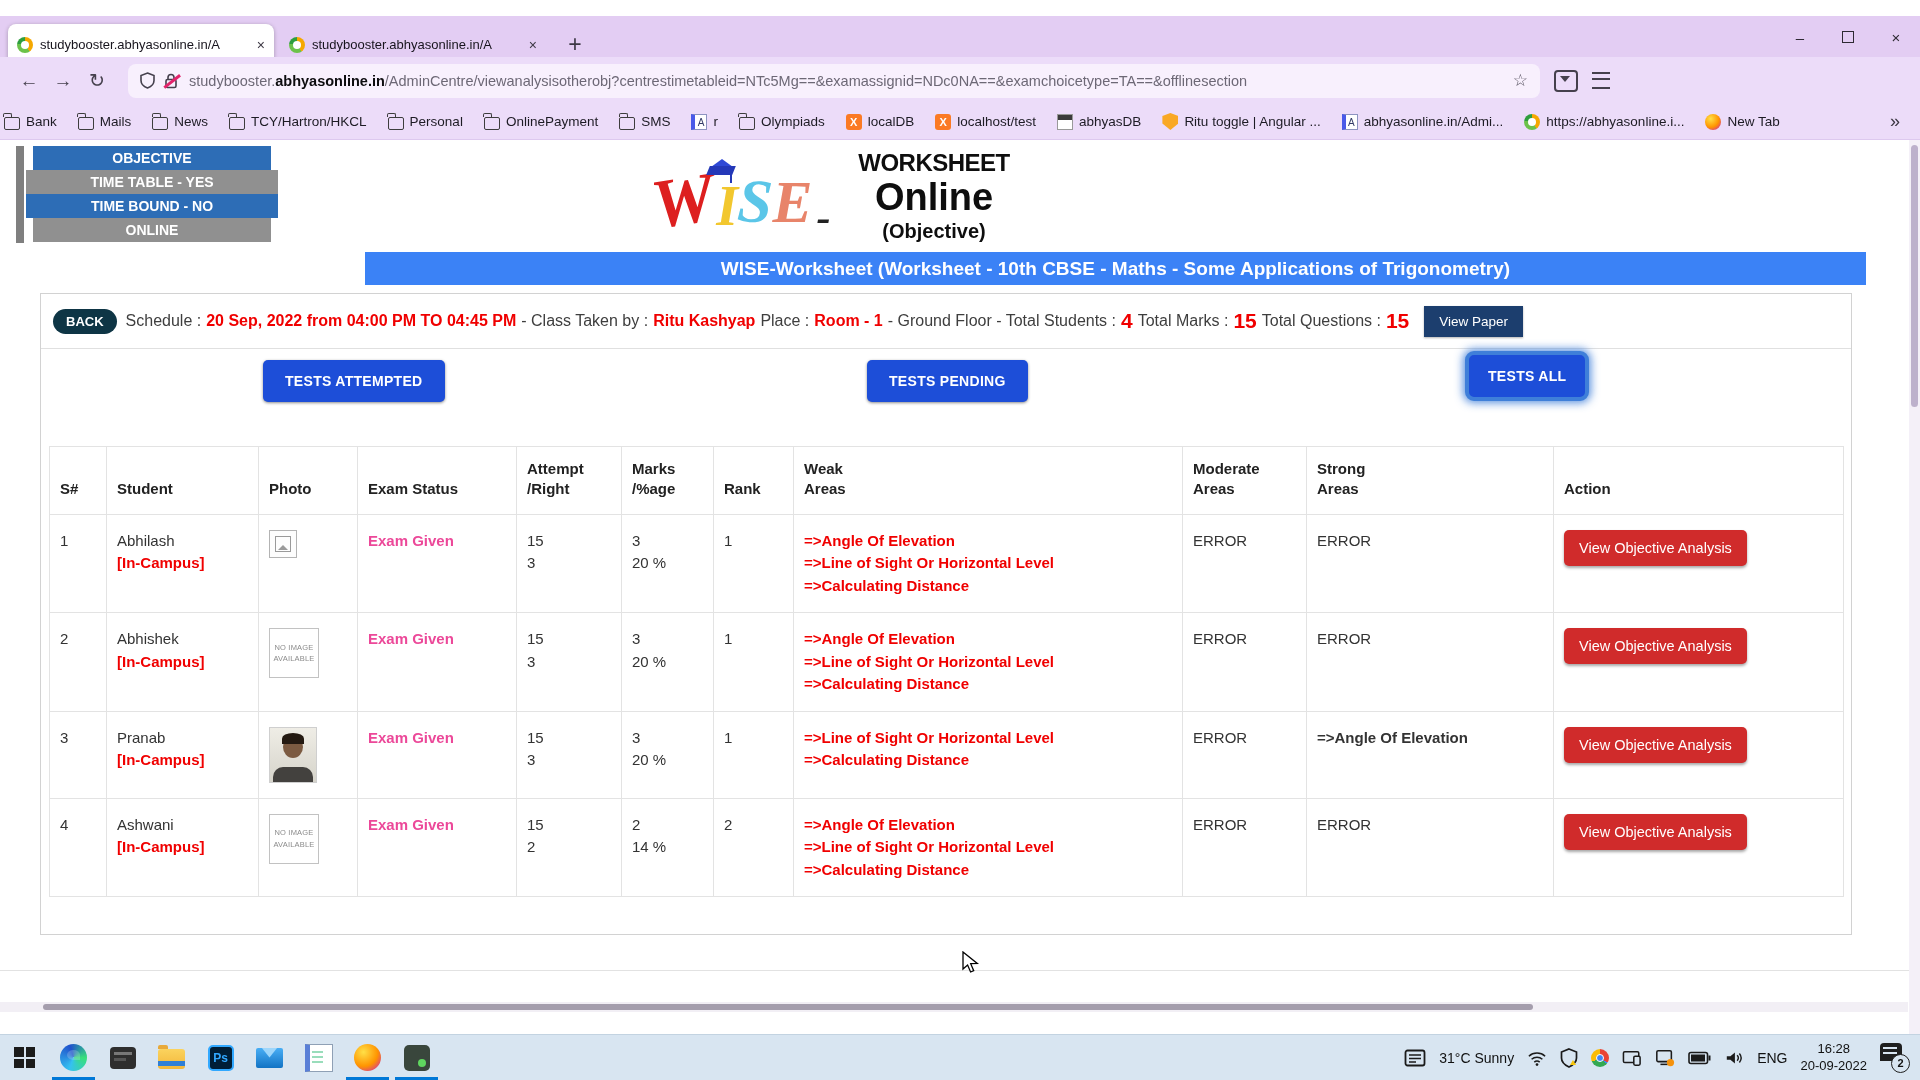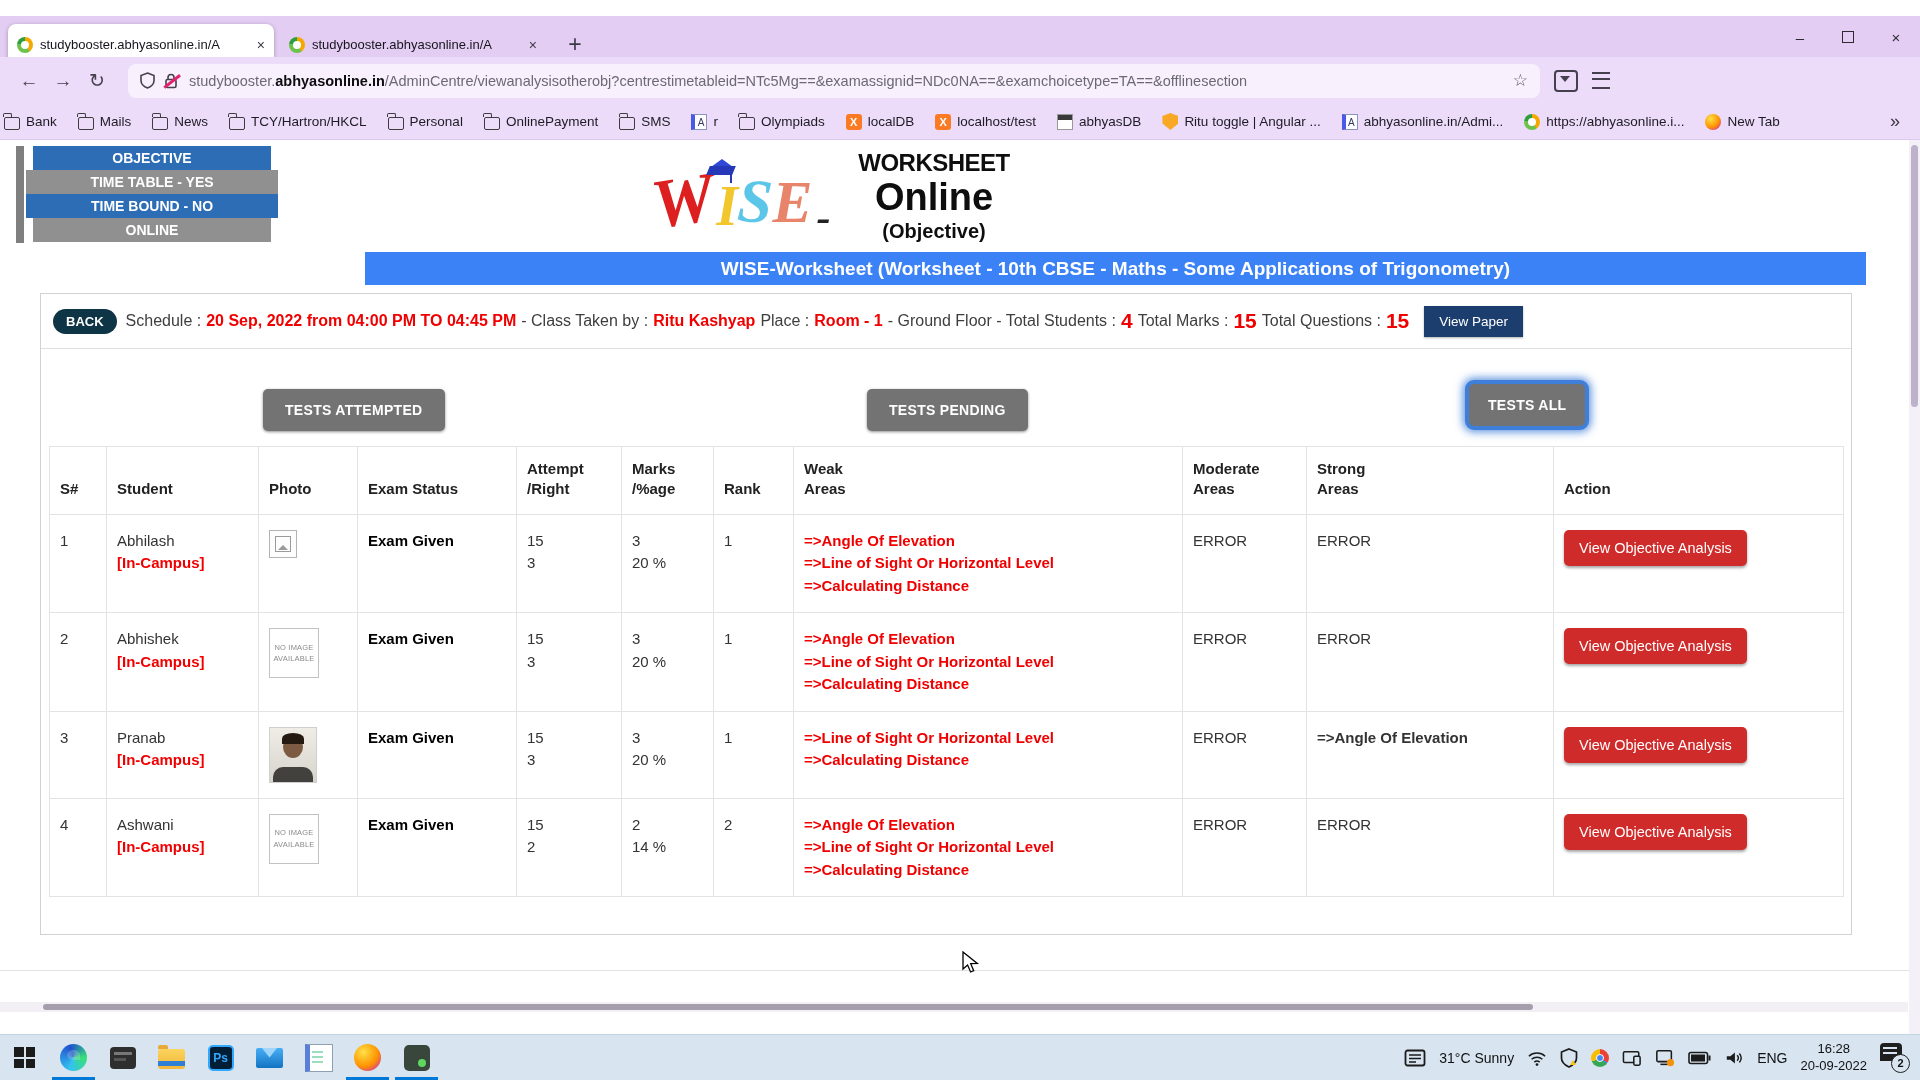--- a/index.html
+++ b/index.html
@@ -81,30 +81,30 @@
   .strip{position:absolute;left:353px;top:112px;width:1501px;height:33px;background:#3b82f6;color:#fff;font-weight:bold;font-size:19px;text-align:center;line-height:33px;margin-left:12px;}
 
   .container{position:absolute;left:40px;top:153px;width:1812px;height:642px;border:1px solid #d2d2d2;background:#fff;box-sizing:border-box;}
   .sched{position:absolute;top:0;left:0;right:0;height:54px;border-bottom:1px solid #e0e0e0;display:flex;align-items:center;padding:0 12px;font-size:16px;color:#3e3e3e;white-space:nowrap;}
   .sched>*{margin-right:5px;}
   .backpill{background:#0e3545;color:#fff;font-weight:bold;font-size:13px;padding:5px 13px;border-radius:14px;margin-right:9px;}
   .redb{color:#f00000;font-weight:bold;}
   .rednum{color:#f00000;font-weight:bold;font-size:21px;}
   .viewpaper{background:#1c3e6e;color:#fff;font-size:13.5px;padding:8px 15px;border-radius:0;border:none;margin-left:10px;box-shadow:0 1px 2px rgba(0,0,0,.3);}
 
-  .fbtn{position:absolute;background:#737373;color:#fff;font-weight:bold;font-size:14px;letter-spacing:.3px;border:none;border-radius:5px;padding:13px 22px;box-shadow:0 1px 3px rgba(0,0,0,.45);margin-top:29px;}
+  .fbtn{position:absolute;background:#1d4ed8;color:#fff;font-weight:bold;font-size:14px;letter-spacing:.3px;border:none;border-radius:5px;padding:13px 22px;box-shadow:0 1px 3px rgba(0,0,0,.45);}
   .fbtn.b1{left:222px;top:66px;}
   .fbtn.b2{left:826px;top:66px;}
   .fbtn.b3{left:1424px;top:57px;border:4px solid #3f7fd9;border-radius:9px;box-shadow:0 0 9px 2px rgba(63,127,217,.85);padding:13px 19px;}
 
   table.res{position:absolute;left:8px;top:152px;border-collapse:collapse;width:1794px;table-layout:fixed;font-size:15px;}
   table.res th{border:1px solid #e3e3e3;text-align:left;vertical-align:bottom;padding:12px 10px 14px;font-weight:bold;color:#222;line-height:1.35;}
   table.res th span{display:block;}
   table.res td{border:1px solid #e3e3e3;vertical-align:top;padding:15px 10px;color:#333;line-height:1.5;}
-  .green{color:#000000;font-weight:bold;text-align:center;}
+  .green{color:#ec4899;font-weight:bold;text-align:center;}
   .red{color:#f00000;font-weight:bold;}
   .err{color:#525252;}
   .actbtn{background:#d02b2b;color:#fff;font-size:14.5px;border:none;border-radius:5px;padding:10px 15px;box-shadow:0 2px 3px rgba(0,0,0,.35);}
   .ph-broken{width:26px;height:26px;border:1px solid #b3b3b3;background:#fdfdfd;position:relative;}
   .ph-broken::before{content:"";position:absolute;inset:5px;border:1px solid #9a9a9a;}
   .ph-broken::after{content:"";position:absolute;left:8px;bottom:7px;border-left:5px solid transparent;border-right:5px solid transparent;border-bottom:5px solid #9a9a9a;}
   .ph-noimg{width:48px;height:48px;border:1px solid #c2c2c2;background:#fff;display:flex;flex-direction:column;align-items:center;justify-content:center;font-size:7.5px;color:#8b8b8b;letter-spacing:.2px;text-align:center;line-height:1.5;}
   .ph-avatar{width:46px;height:54px;border:1px solid #cfcfcf;background:linear-gradient(#efede6,#d6d4cb);position:relative;overflow:hidden;}
   .ph-avatar::before{content:"";position:absolute;top:8px;left:13px;width:20px;height:22px;border-radius:50%;background:#7c5b42;}
   .ph-avatar .hair{position:absolute;top:5px;left:12px;width:22px;height:11px;background:#241a12;border-radius:50% 50% 0 0;}

